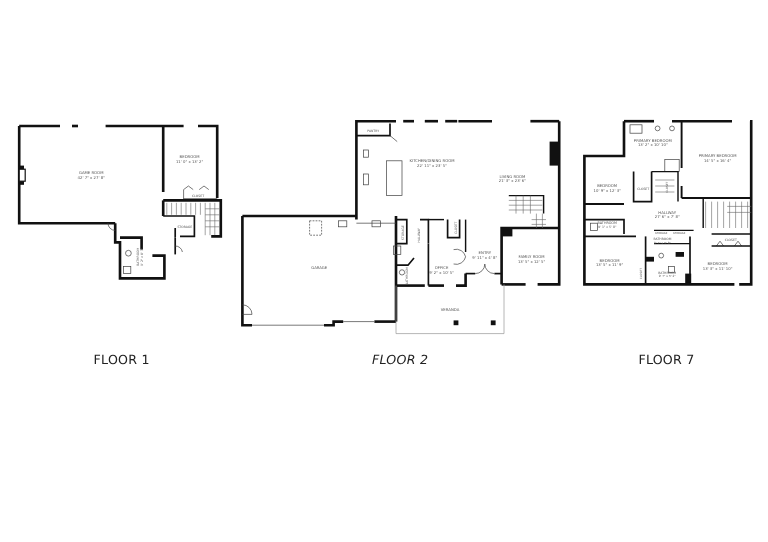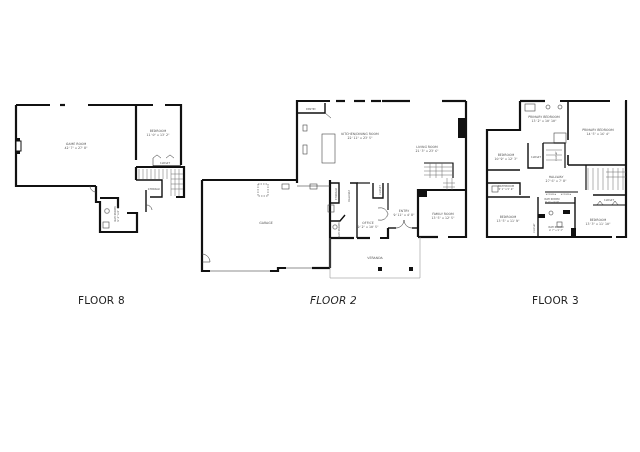--- a/index.html
+++ b/index.html
@@ -243,15 +243,15 @@
     <text class="lbl" x="508" y="218">BEDROOM</text>
     <text class="lbl" x="508" y="222">13' 5" x 11' 9"</text>
     <text class="lbl" x="0" y="0" style="font-size:2.4px" transform="translate(535,228) rotate(-90)">CLOSET</text>
     <text class="lbl" x="556" y="228" style="font-size:2.6px">BATHROOM</text>
     <text class="lbl" x="556" y="231" style="font-size:2.4px">9' 7" x 5' 2"</text>
     <text class="lbl" x="598" y="221">BEDROOM</text>
     <text class="lbl" x="598" y="225">13' 3" x 11' 10"</text>
   </g>
 </svg>
 
-<div class="floor-label" style="left:78px;">FLOOR 8</div>
+<div class="floor-label" style="left:78px;">FLOOR 1</div>
 <div class="floor-label" style="left:310px;font-style:italic;">FLOOR 2</div>
-<div class="floor-label" style="left:532px;">FLOOR 3</div>
+<div class="floor-label" style="left:532px;">FLOOR 7</div>
 
 </body></html>

